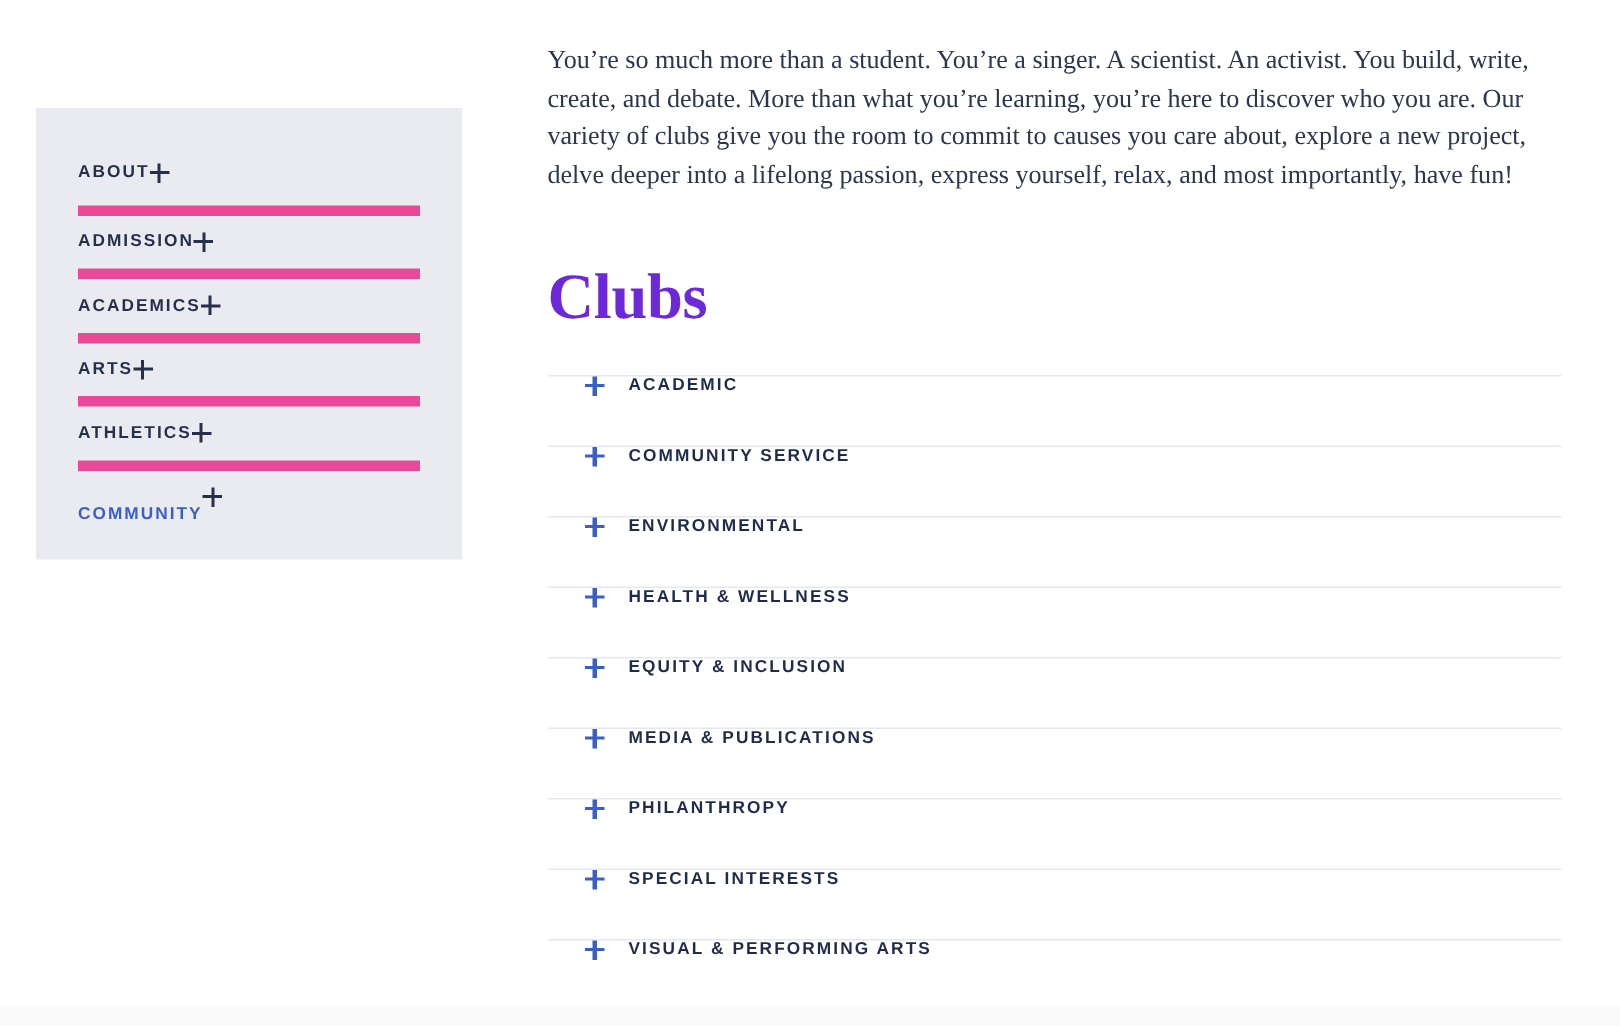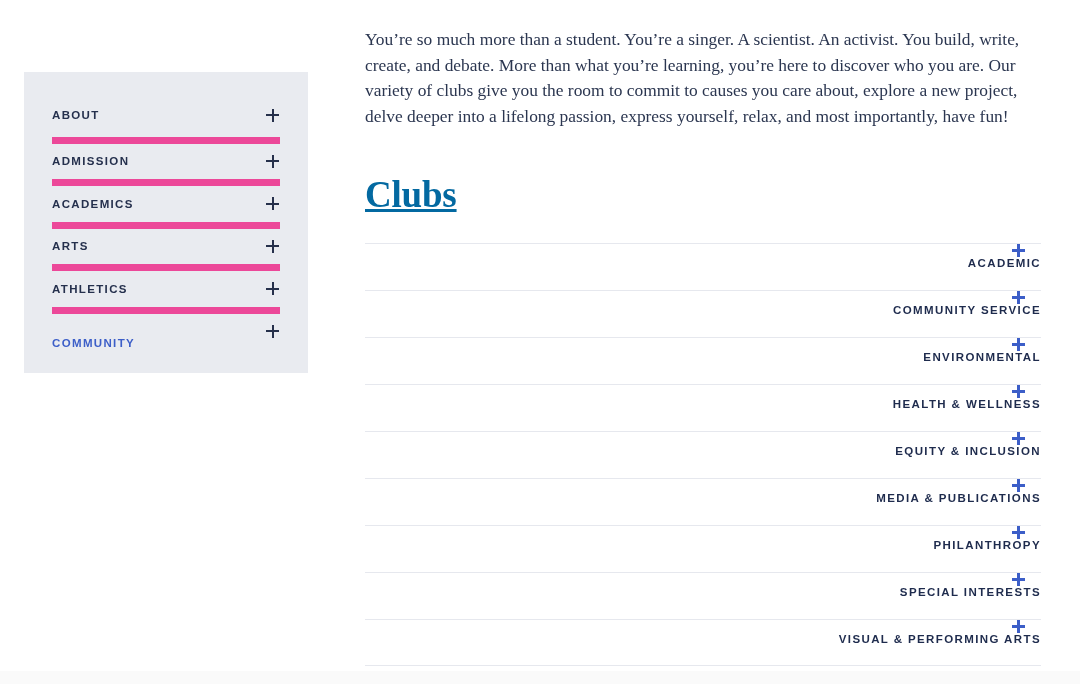--- a/index.html
+++ b/index.html
@@ -29,21 +29,20 @@
     width: 284px;
     background: #e9ebf0;
     padding: 22px 28px 24px 28px;
   }
 
   .side-item {
     position: relative;
     height: 42.5px;
     display: flex;
     align-items: center;
-    justify-content: space-between;
     cursor: pointer;
   }
   .side-item + .side-item {
     border-top: 7px solid #ec4899;
   }
 
   .side-label {
     font-family: "Liberation Sans", sans-serif;
     font-size: 11.5px;
     font-weight: 700;
@@ -92,43 +91,41 @@
     font-size: 17.4px;
     line-height: 25.6px;
     color: #2b3650;
     margin: 0;
     padding-top: 27px;
     text-align: left;
   }
 
   .clubs-heading {
     font-family: "Liberation Serif", serif;
-    font-size: 37px;
+    font-size: 43px;
     font-weight: 700;
-    color: #0369a1;
+    color: #6d28d9;
     letter-spacing: -0.2px;
     margin: 0;
     padding-top: 46px;
     line-height: 1.1;
-    text-decoration: underline;
   }
 
   .accordion {
     margin-top: 27px;
   }
 
   .acc-row {
     position: relative;
     height: 47px;
     display: flex;
-    align-items: flex-end;
+    align-items: flex-start;
     border-top: 1px solid #e6e8ee;
     cursor: pointer;
     padding-left: 25px;
-    flex-direction: column;
   }
   .acc-row:last-child {
     border-bottom: 1px solid #e6e8ee;
   }
 
   .acc-plus {
     position: relative;
     width: 13px;
     height: 13px;
     flex: 0 0 auto;

